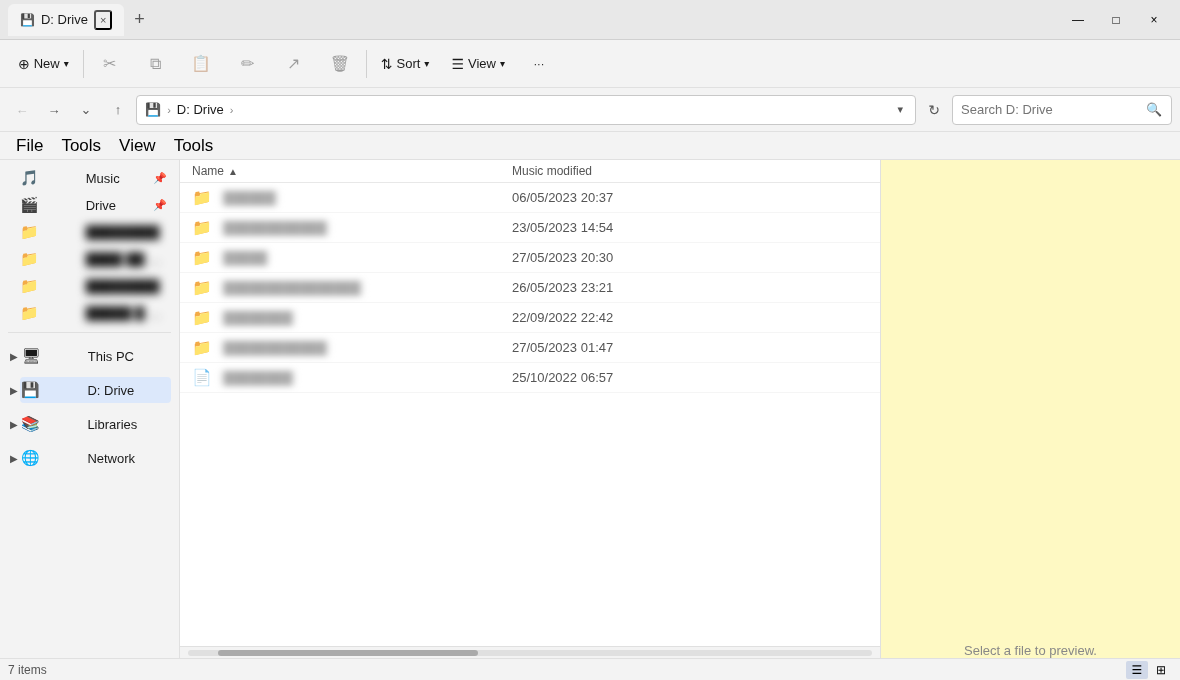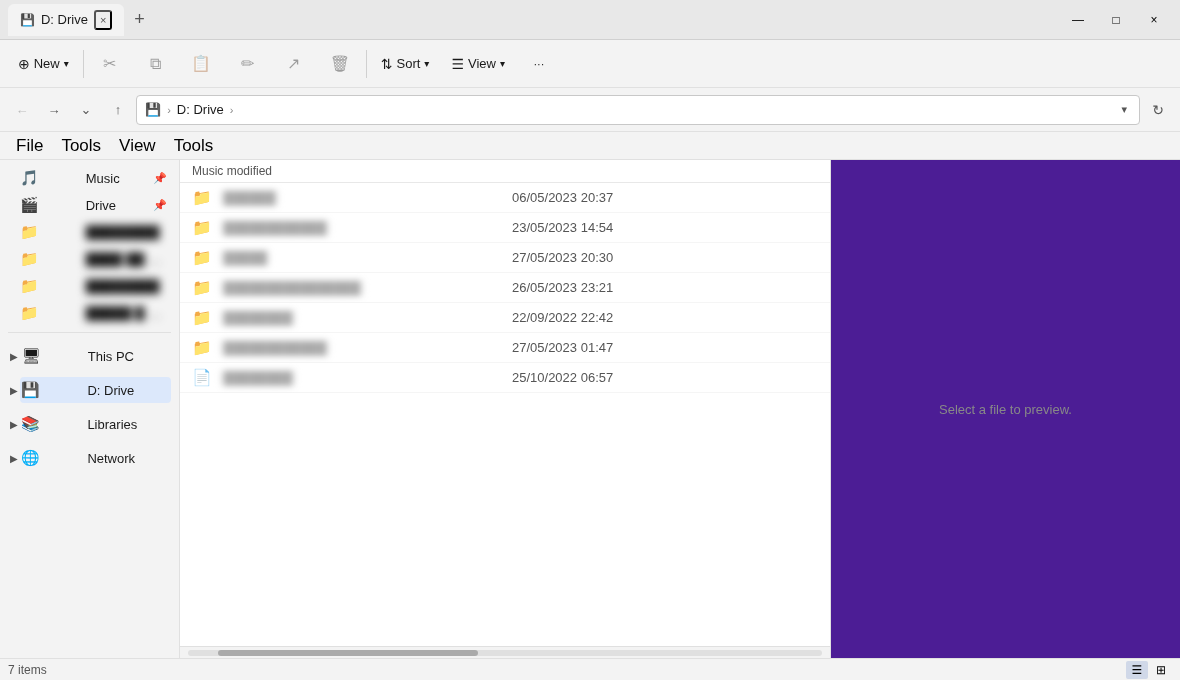--- a/index.html
+++ b/index.html
@@ -101,22 +101,22 @@
       display: flex; align-items: center; padding: 5px 12px; cursor: pointer;
       border-bottom: 1px solid #f5f5f5;
     }
     .file-name { width: 320px; display: flex; align-items: center; gap: 8px; font-size: 13px; }
     .file-icon { font-size: 16px; }
     .file-label { color: #aaa; background: #eee; border-radius: 2px; padding: 1px 4px; font-size: 12px; filter: blur(3px); }
     .file-date { width: 160px; font-size: 13px; color: #555; }
 
     
     .preview-pane {
-      width: 350px; background: #4c1d95; border-left: 1px solid #e0e0e0;
-      display: flex; align-items: center; justify-content: center; color: #888; font-size: 13px;
+      width: 300px; background: #fef9c3; border-left: 1px solid #e0e0e0;
+      display: flex; align-items: flex-end; justify-content: center; color: #888; font-size: 13px;
     }
 
     
     .scroll-area { height: 12px; background: #f3f3f3; border-top: 1px solid #e0e0e0; display: flex; align-items: center; padding: 0 4px; }
     .h-scrollbar { flex: 1; height: 6px; background: #e0e0e0; border-radius: 3px; margin: 0 4px; position: relative; }
     .h-scrollbar-thumb { position: absolute; left: 30px; width: 260px; height: 6px; background: #aaa; border-radius: 3px; }
 
     
     .status-bar {
       display: flex; align-items: center; background: #f3f3f3; height: 22px; padding: 0 8px;
@@ -195,20 +195,24 @@
   <button class="nav-btn">↑</button>
   <div class="address-bar">
     <span style="font-size:13px">💾</span>
     <span class="address-separator">›</span>
     <span class="address-path">D: Drive</span>
     <span class="address-separator">›</span>
     <div class="address-spacer"></div>
     <button class="address-dropdown">▾</button>
   </div>
   <button class="address-refresh">↻</button>
+  <div class="search-bar">
+    <input class="search-input" placeholder="Search D: Drive" style="">
+    <span class="search-icon">🔍</span>
+  </div>
 </div>
 
 <div class="menu-bar">
   <button class="menu-item">File</button>
   <button class="menu-item">Tools</button>
   <button class="menu-item">View</button>
   <button class="menu-item">Tools</button>
 </div>
 
 <div class="main-layout">
@@ -268,20 +272,24 @@
       <button class="sidebar-expand">▶</button>
       <div class="sidebar-item" style="flex:1; margin:0; padding-left:2px;">
         <span class="si-icon">🌐</span>
         <span class="si-label">Network</span>
       </div>
     </div>
   </div>
 
   <div class="file-area">
     <div class="file-header">
+      <div class="col-name">
+        <span>Name</span>
+        <span class="sort-arrow">▲</span>
+      </div>
       <div class="col-date">
         <span>Music modified</span>
       </div>
     </div>
     <div class="file-list">
 
       <div class="file-row">
         <div class="file-name">
           <span class="file-icon">📁</span>
           <span class="file-label">██████</span>

